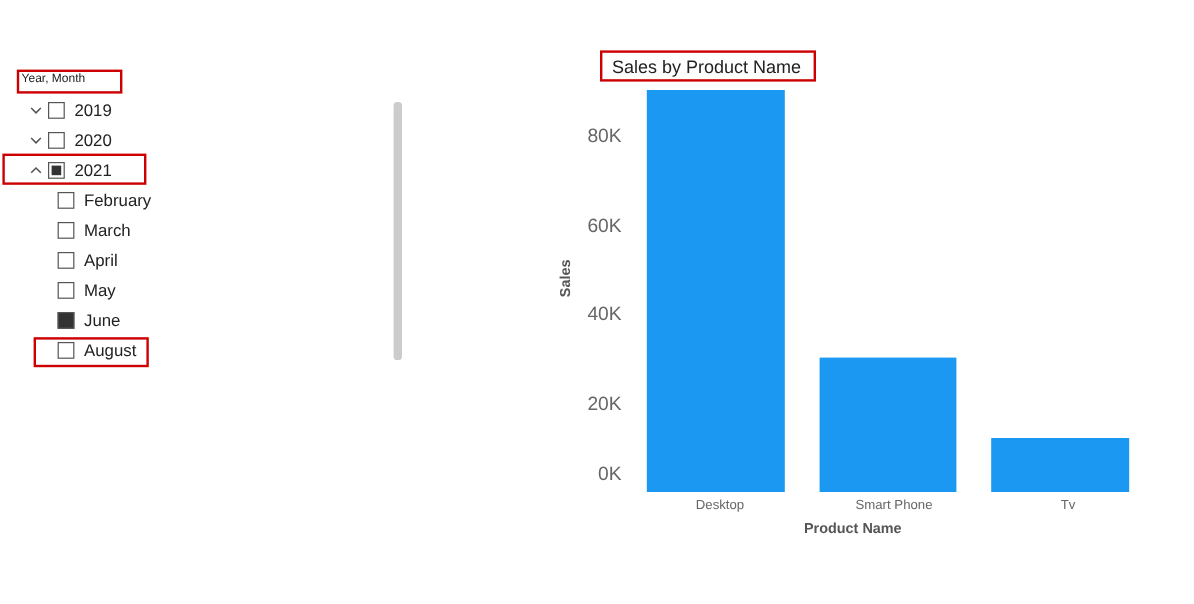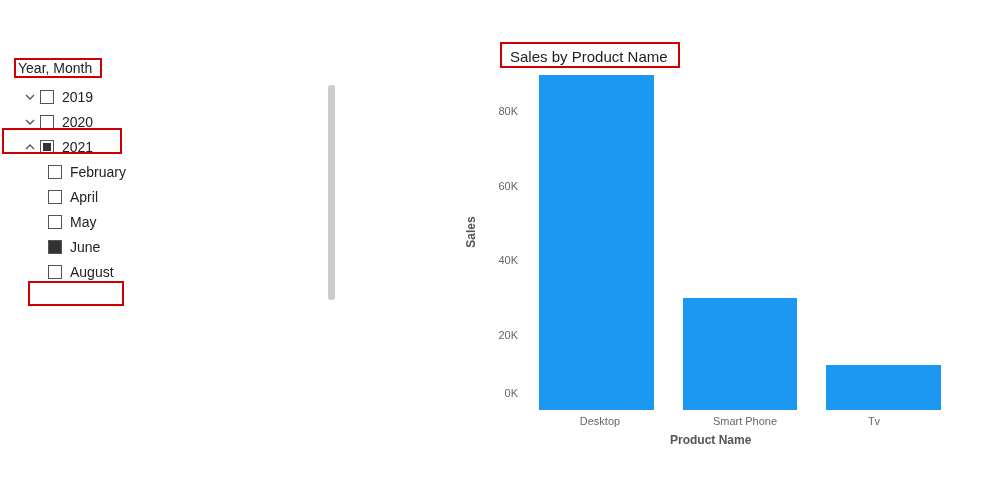--- a/index.html
+++ b/index.html
@@ -10,21 +10,21 @@
       height: 503px;
       position: relative;
       display: flex;
     }
     .slicer-panel {
       width: 340px;
       padding: 60px 0 0 18px;
       position: relative;
     }
     .slicer-title {
-      font-size: 14px;
+      font-size: 10px;
       color: #222;
       margin-bottom: 8px;
     }
     .tree {
       font-size: 14px;
       color: #222;
     }
     .tree-row {
       display: flex;
       align-items: center;
@@ -117,21 +117,21 @@
       top: 150px;
       transform: rotate(-90deg);
       transform-origin: center;
       font-size: 12px;
       color: #555;
       font-weight: 600;
     }
     .y-tick {
       position: absolute;
       left: 8px;
-      font-size: 11px;
+      font-size: 16px;
       color: #666;
       text-align: right;
       width: 30px;
     }
     .bar {
       position: absolute;
       background: #1b98f2;
       bottom: 0;
     }
     .x-tick {
@@ -187,20 +187,24 @@
       <span class="checkbox indeterminate"></span>
       <span>2021</span>
     </div>
 
     <div class="tree-row level-1">
       <span class="checkbox"></span>
       <span>February</span>
     </div>
     <div class="tree-row level-1">
       <span class="checkbox"></span>
+      <span>March</span>
+    </div>
+    <div class="tree-row level-1">
+      <span class="checkbox"></span>
       <span>April</span>
     </div>
     <div class="tree-row level-1">
       <span class="checkbox"></span>
       <span>May</span>
     </div>
     <div class="tree-row level-1">
       <span class="checkbox checked"></span>
       <span>June</span>
     </div>
@@ -231,17 +235,17 @@
     <div class="y-tick" style="top:30px;">80K</div>
 
     <div class="plot">
       <div class="bar" id="bar0" style="left: 14.3333px; width: 114.667px; height: 335px; background: rgb(27, 152, 242);"></div>
       <div class="bar" id="bar1" style="left: 157.667px; width: 114.667px; height: 111.667px; background: rgb(27, 152, 242);"></div>
       <div class="bar" id="bar2" style="left: 301px; width: 114.667px; height: 44.6667px; background: rgb(27, 152, 242);"></div>
     </div>
 
     <div class="x-tick" style="left:55px; width:130px;">Desktop</div>
     <div class="x-tick" style="left:200px; width:130px;">Smart Phone</div>
-    <div class="x-tick" style="left:329px; width:130px;">Tv</div>
+    <div class="x-tick" style="left:345px; width:130px;">Tv</div>
 
     <div class="x-axis-label">Product Name</div>
   </div>
 </div>
 
 </body></html>

